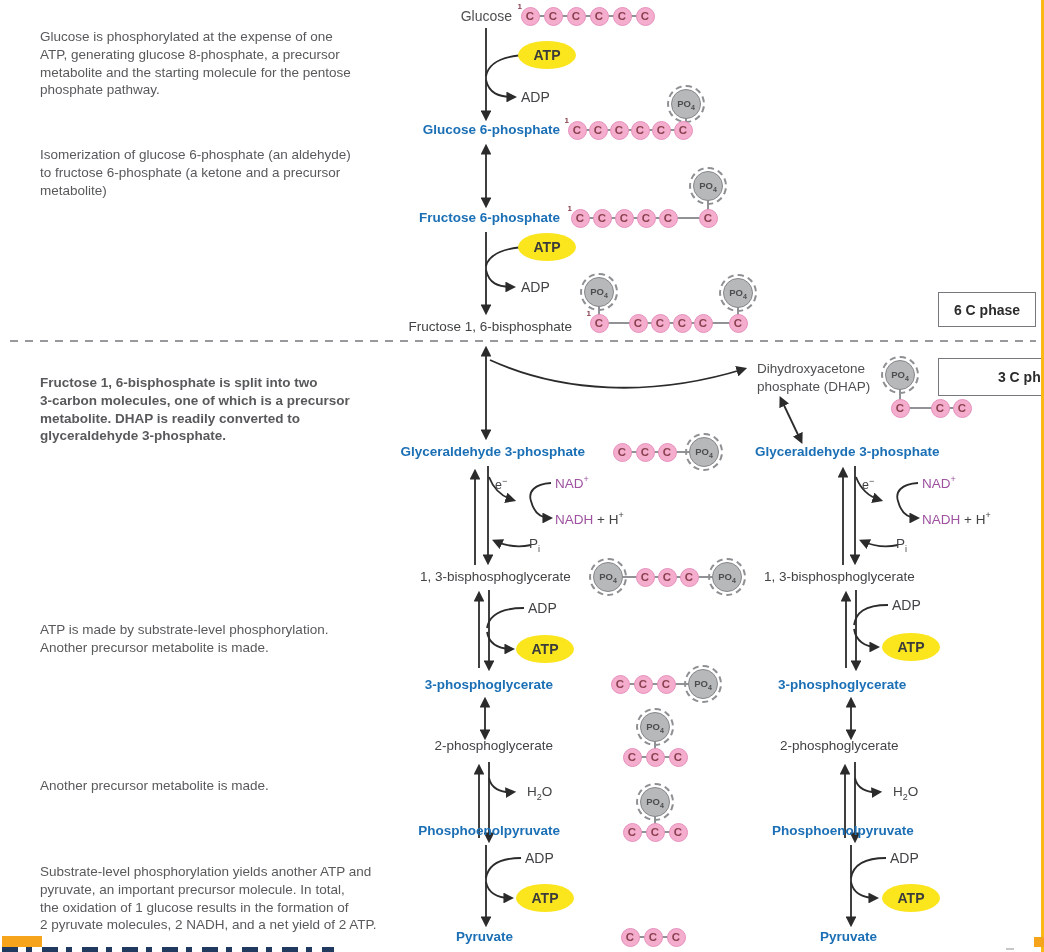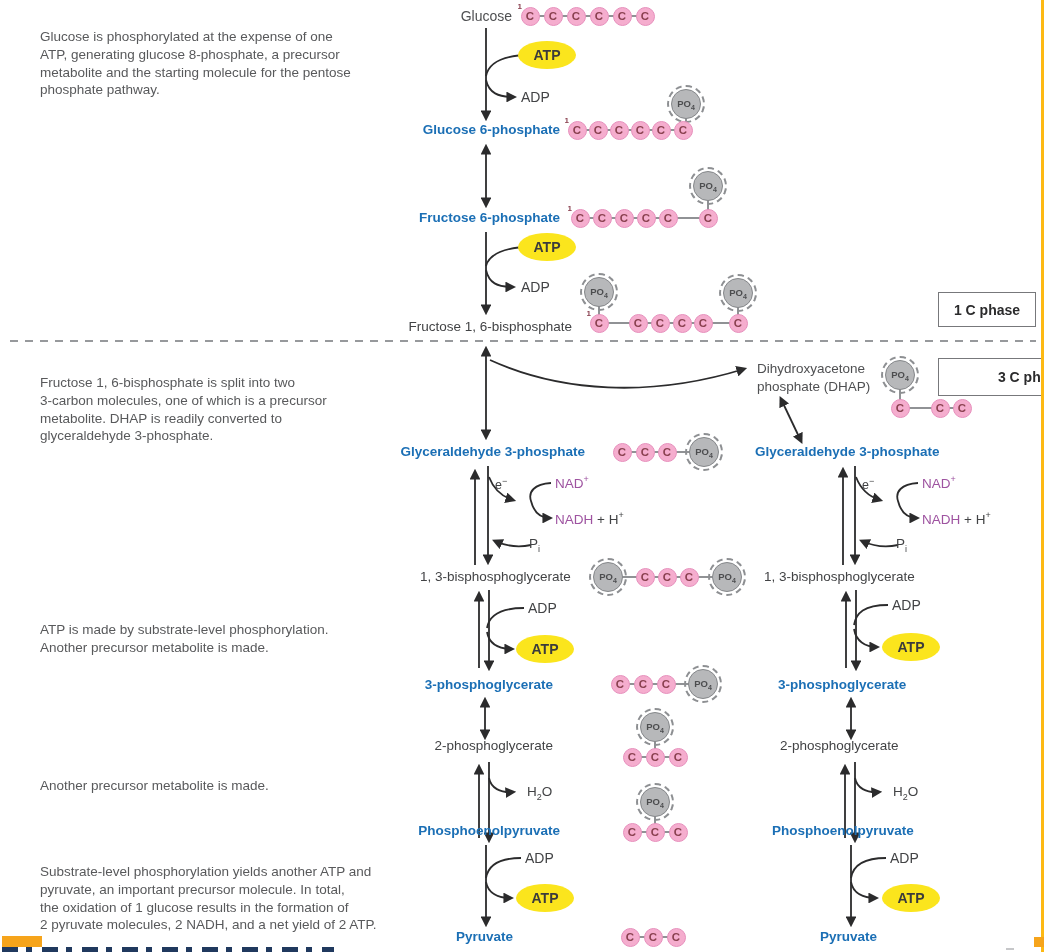--- a/index.html
+++ b/index.html
@@ -223,21 +223,24 @@
       <div class="bond" style="left: 653px; top: 936px; width: 23px; height: 2px;"></div>
       <div class="carbon" style="left: 620.5px; top: 927.5px;">C</div>
       <div class="carbon" style="left: 643.5px; top: 927.5px;">C</div>
       <div class="carbon" style="left: 666.5px; top: 927.5px;">C</div>
     </div>
 
   <div class="note" style="left:40px;top:28px;">Glucose is phosphorylated at the expense of one
 ATP, generating glucose 8-phosphate, a precursor
 metabolite and the starting molecule for the pentose
 phosphate pathway.</div>
-  <div class="note" style="left:40px;top:374px;">Fructose 1, 6-bisphosphate is split into two
+  <div class="note" style="left:40px;top:146px;">Isomerization of glucose 6-phosphate (an aldehyde)
+to fructose 6-phosphate (a ketone and a precursor
+metabolite)</div>
+  <div class="note" style="left:40px;top:374px;font-weight:bold;">Fructose 1, 6-bisphosphate is split into two
 3-carbon molecules, one of which is a precursor
 metabolite. DHAP is readily converted to
 glyceraldehyde 3-phosphate.</div>
   <div class="note" style="left:40px;top:621px;">ATP is made by substrate-level phosphorylation.
 Another precursor metabolite is made.</div>
   <div class="note" style="left:40px;top:777px;">Another precursor metabolite is made.</div>
   <div class="note" style="left:40px;top:863px;">Substrate-level phosphorylation yields another ATP and
 pyruvate, an important precursor molecule. In total,
 the oxidation of 1 glucose results in the formation of
 2 pyruvate molecules, 2 NADH, and a net yield of 2 ATP.</div>
@@ -280,21 +283,21 @@
   <div class="lbl" style="left:529px;top:536px;"><span>P</span><sub>i</sub></div>
 
   <div class="lbl small" style="left:862px;top:476px;"><span>e</span><sup>−</sup></div>
   <div class="lbl purple" style="left:922px;top:474px;"><span>NAD</span><sup>+</sup></div>
   <div class="lbl" style="left:922px;top:510px;"><span class="lbl purple" style="position:static;">NADH</span><span> + H</span><sup>+</sup></div>
   <div class="lbl" style="left:896px;top:536px;"><span>P</span><sub>i</sub></div>
 
   <div class="lbl" style="left:527px;top:784px;"><span>H</span><sub>2</sub><span>O</span></div>
   <div class="lbl" style="left:893px;top:784px;"><span>H</span><sub>2</sub><span>O</span></div>
 
-  <div class="phase-box" style="left:938px;top:292px;width:96px;height:33px;">1 C phase</div>
+  <div class="phase-box" style="left:938px;top:292px;width:96px;height:33px;">6 C phase</div>
   <div class="phase-box" style="left:938px;top:358px;width:96px;height:36px;padding-left:44px;">3 C phase</div>
 
   <div class="strip" style="left:1041px;top:0;width:3px;height:952px;"></div>
   <div class="orange" style="left:2px;top:936px;width:40px;height:11px;"></div>
   <div class="orange" style="left:1034px;top:937px;width:10px;height:10px;"></div>
   <div class="cropped-frag"></div>
   <div class="speck"></div>
 </div>
 
 </body></html>

